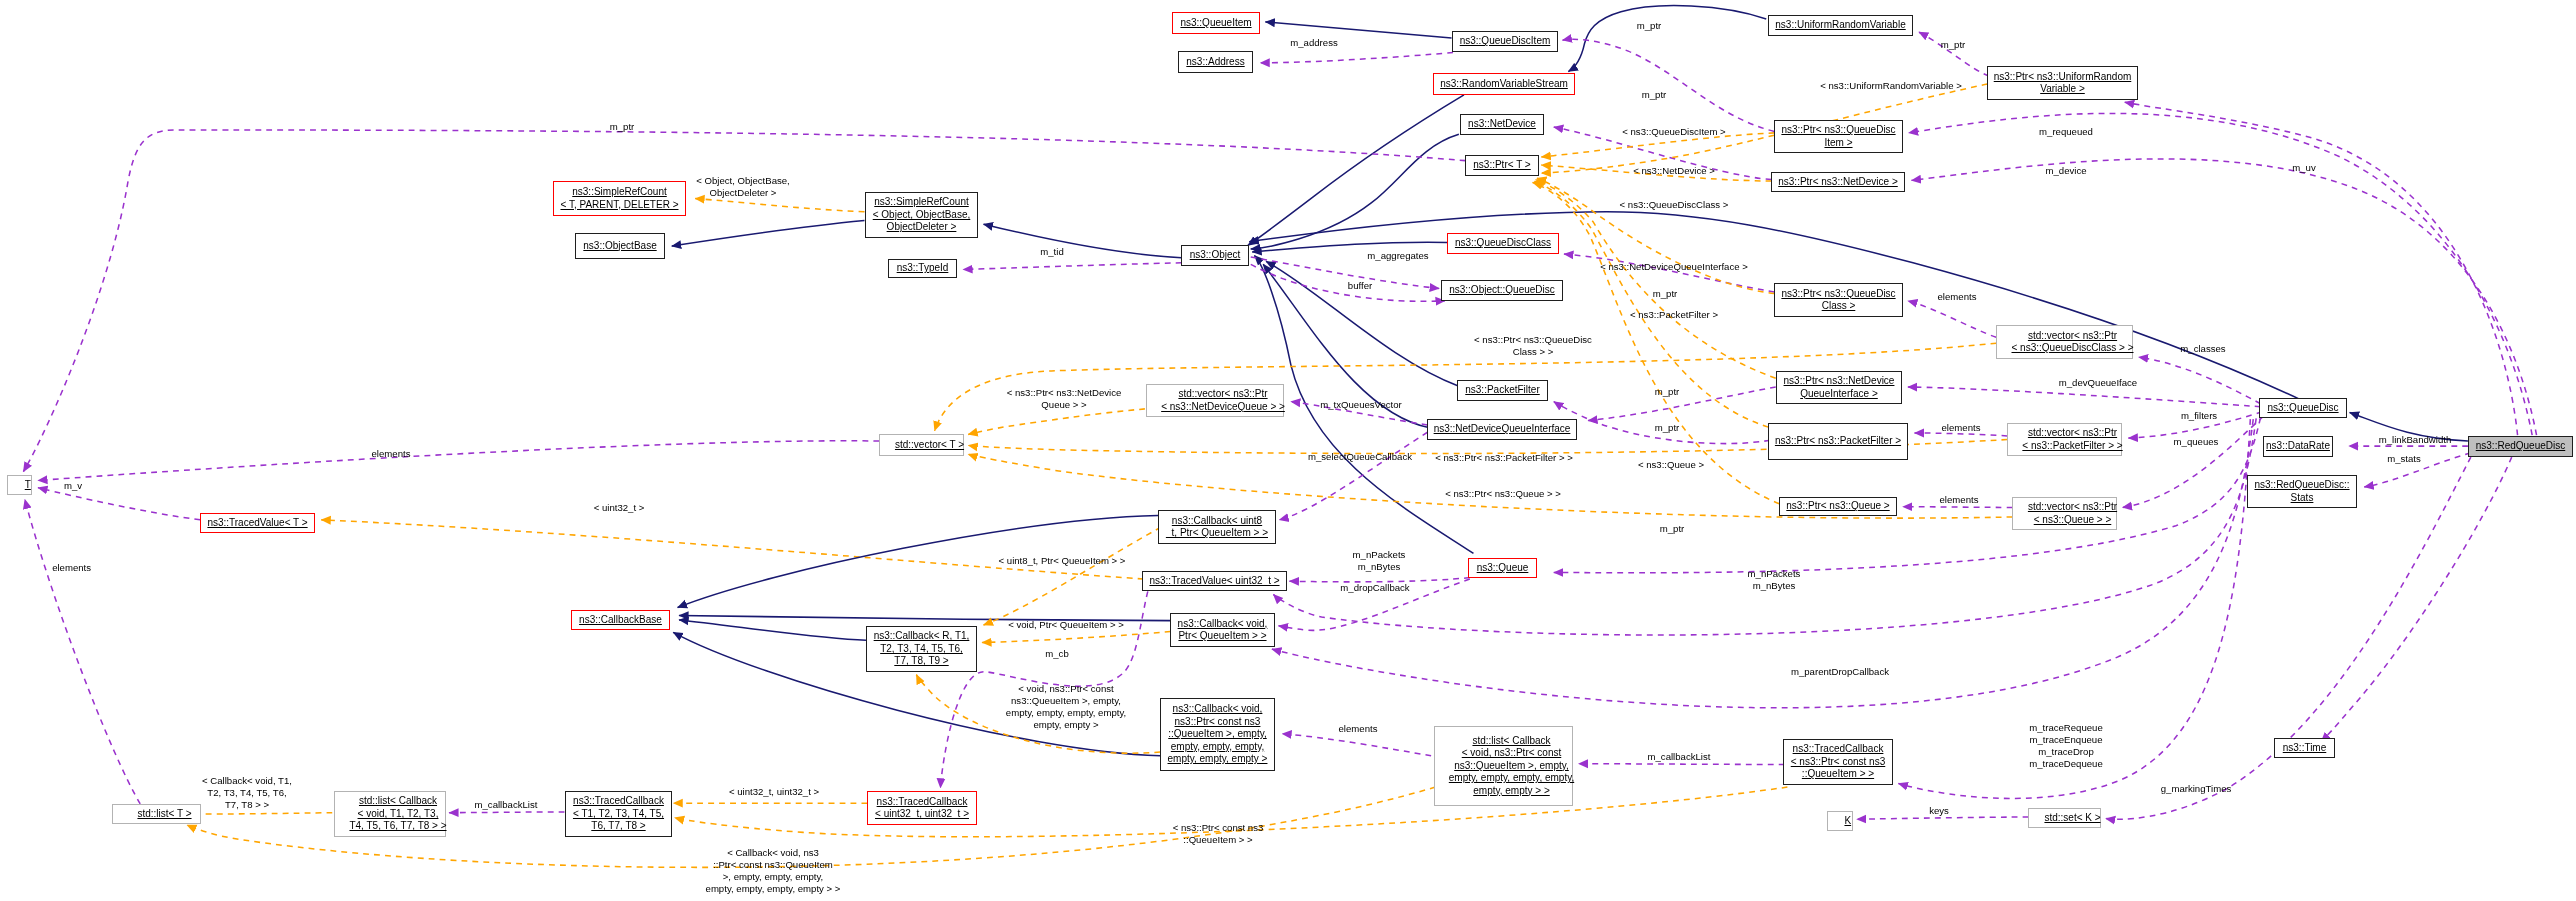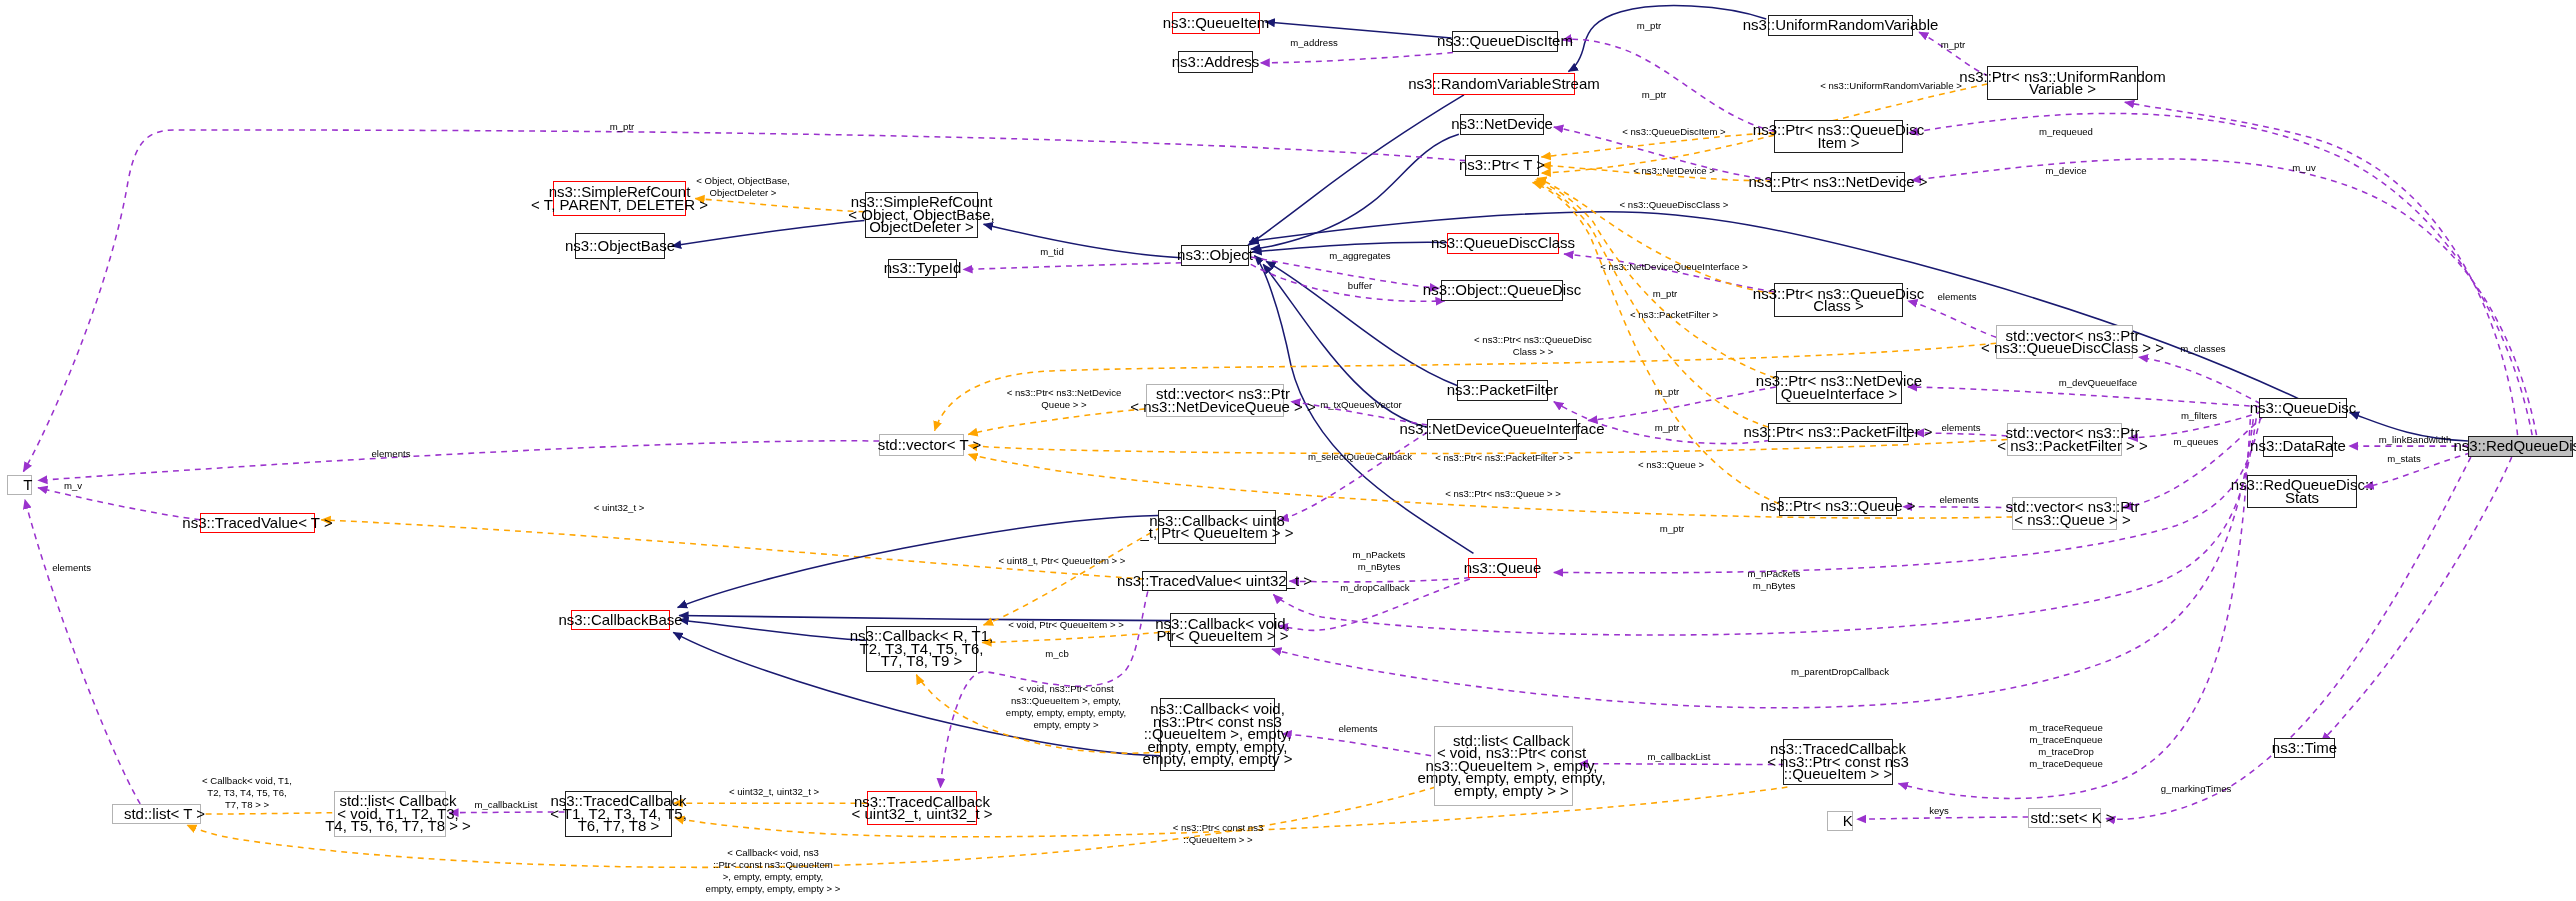--- a/index.html
+++ b/index.html
@@ -1,21 +1,21 @@
 <!DOCTYPE html>
 <html style="font-size:11.7px"><head>
 <meta charset="utf-8">
 <style>
   html,body{margin:0;padding:0;background:#ffffff;}
   #page{position:relative;width:2576px;height:901px;background:#fff;overflow:hidden;
         font-family:"Liberation Sans",sans-serif;}
   svg#edges{position:absolute;left:0;top:0;width:2576px;height:901px;}
   .node{position:absolute;box-sizing:border-box;display:flex;flex-direction:column;align-items:center;
-        justify-content:center;text-align:left;background:#fff;color:#000;font-size:15px;
-        line-height:12.4px;white-space:pre;z-index:5;}
+        justify-content:center;text-align:left;background:#fff;color:#000;font-size:10px;
+        line-height:12.4px;white-space:pre;z-index:5;text-decoration:underline;}
   .node.style-normal{border:1.5px solid #1f1f1f;}
   .node.style-documented-highlight{border:1.5px solid #ff0000;}
   .node.style-external{border:0.7px solid #b3b3b3;padding-left:16px;}
   .node.style-current-class{border:1.5px solid #1f1f1f;background:#bfbfbf;}
   .elbl{position:absolute;font-size:9.6px;color:#000;white-space:pre;text-align:center;
         line-height:12px;z-index:4;}
   .elbl span{display:block;}
 </style>
 </head>
 <body>
@@ -128,21 +128,21 @@
   <div class="node style-normal" style="left:1181px;top:245px;width:68px;height:21px"><span>ns3::Object</span></div>
   <div class="node style-documented-highlight" style="left:1447px;top:233px;width:112px;height:21px"><span>ns3::QueueDiscClass</span></div>
   <div class="node style-normal" style="left:1441px;top:280px;width:122px;height:21px"><span>ns3::Object::QueueDisc</span></div>
   <div class="node style-normal" style="left:1774px;top:283px;width:129px;height:34px"><span>ns3::Ptr&lt; ns3::QueueDisc</span><span>Class &gt;</span></div>
   <div class="node style-external" style="left:1996px;top:325px;width:137px;height:34px"><span>std::vector&lt; ns3::Ptr</span><span>&lt; ns3::QueueDiscClass &gt; &gt;</span></div>
   <div class="node style-normal" style="left:1457px;top:380px;width:91px;height:21px"><span>ns3::PacketFilter</span></div>
   <div class="node style-normal" style="left:1427px;top:419px;width:150px;height:21px"><span>ns3::NetDeviceQueueInterface</span></div>
   <div class="node style-external" style="left:1146px;top:384px;width:138px;height:33px"><span>std::vector&lt; ns3::Ptr</span><span>&lt; ns3::NetDeviceQueue &gt; &gt;</span></div>
   <div class="node style-external" style="left:879px;top:434px;width:85px;height:22px"><span>std::vector&lt; T &gt;</span></div>
   <div class="node style-normal" style="left:1776px;top:371px;width:126px;height:33px"><span>ns3::Ptr&lt; ns3::NetDevice</span><span>QueueInterface &gt;</span></div>
-  <div class="node style-normal" style="left:1768px;top:423px;width:140px;height:19px"><span>ns3::Ptr&lt; ns3::PacketFilter &gt;</span></div>
+  <div class="node style-normal" style="left:1768px;top:423px;width:140px;height:37px"><span>ns3::Ptr&lt; ns3::PacketFilter &gt;</span></div>
   <div class="node style-external" style="left:2007px;top:423px;width:115px;height:33px"><span>std::vector&lt; ns3::Ptr</span><span>&lt; ns3::PacketFilter &gt; &gt;</span></div>
   <div class="node style-normal" style="left:2259px;top:398px;width:88px;height:20px"><span>ns3::QueueDisc</span></div>
   <div class="node style-normal" style="left:2263px;top:436px;width:70px;height:21px"><span>ns3::DataRate</span></div>
   <div class="node style-current-class" style="left:2468px;top:436px;width:105px;height:21px"><span>ns3::RedQueueDisc</span></div>
   <div class="node style-normal" style="left:2247px;top:475px;width:110px;height:33px"><span>ns3::RedQueueDisc::</span><span>Stats</span></div>
   <div class="node style-external" style="left:7.3px;top:475px;width:25px;height:20.4px"><span>T</span></div>
   <div class="node style-documented-highlight" style="left:200px;top:513px;width:115px;height:20.4px"><span>ns3::TracedValue&lt; T &gt;</span></div>
   <div class="node style-normal" style="left:1158px;top:510px;width:118px;height:34px"><span>ns3::Callback&lt; uint8</span><span>_t, Ptr&lt; QueueItem &gt; &gt;</span></div>
   <div class="node style-normal" style="left:1779px;top:497px;width:118px;height:19px"><span>ns3::Ptr&lt; ns3::Queue &gt;</span></div>
   <div class="node style-external" style="left:2012px;top:497px;width:105px;height:33px"><span>std::vector&lt; ns3::Ptr</span><span>&lt; ns3::Queue &gt; &gt;</span></div>
@@ -159,21 +159,21 @@
   <div class="node style-normal" style="left:565px;top:791px;width:107px;height:46px"><span>ns3::TracedCallback</span><span>&lt; T1, T2, T3, T4, T5,</span><span>T6, T7, T8 &gt;</span></div>
   <div class="node style-documented-highlight" style="left:867px;top:791px;width:110px;height:34px"><span>ns3::TracedCallback</span><span>&lt; uint32_t, uint32_t &gt;</span></div>
   <div class="node style-external" style="left:1827px;top:811px;width:25.6px;height:20.4px"><span>K</span></div>
   <div class="node style-external" style="left:2028px;top:808px;width:73px;height:20.4px"><span>std::set&lt; K &gt;</span></div>
   <div class="node style-normal" style="left:2274px;top:738px;width:61px;height:20.4px"><span>ns3::Time</span></div>
   <div class="elbl" style="left:1219px;top:37px;width:190px"><span>m_address</span></div>
   <div class="elbl" style="left:1554px;top:20.4px;width:190px"><span>m_ptr</span></div>
   <div class="elbl" style="left:1858px;top:39px;width:190px"><span>m_ptr</span></div>
   <div class="elbl" style="left:1559px;top:89px;width:190px"><span>m_ptr</span></div>
   <div class="elbl" style="left:957px;top:246px;width:190px"><span>m_tid</span></div>
-  <div class="elbl" style="left:1265px;top:250px;width:190px"><span>m_aggregates</span></div>
+  <div class="elbl" style="left:1303px;top:250px;width:190px"><span>m_aggregates</span></div>
   <div class="elbl" style="left:1265px;top:280px;width:190px"><span>buffer</span></div>
   <div class="elbl" style="left:1570px;top:288px;width:190px"><span>m_ptr</span></div>
   <div class="elbl" style="left:1572px;top:386px;width:190px"><span>m_ptr</span></div>
   <div class="elbl" style="left:1572px;top:422px;width:190px"><span>m_ptr</span></div>
   <div class="elbl" style="left:1862px;top:291px;width:190px"><span>elements</span></div>
   <div class="elbl" style="left:1866px;top:422px;width:190px"><span>elements</span></div>
   <div class="elbl" style="left:1864px;top:494px;width:190px"><span>elements</span></div>
   <div class="elbl" style="left:2108px;top:343px;width:190px"><span>m_classes</span></div>
   <div class="elbl" style="left:2003px;top:377px;width:190px"><span>m_devQueueIface</span></div>
   <div class="elbl" style="left:2104px;top:410px;width:190px"><span>m_filters</span></div>

